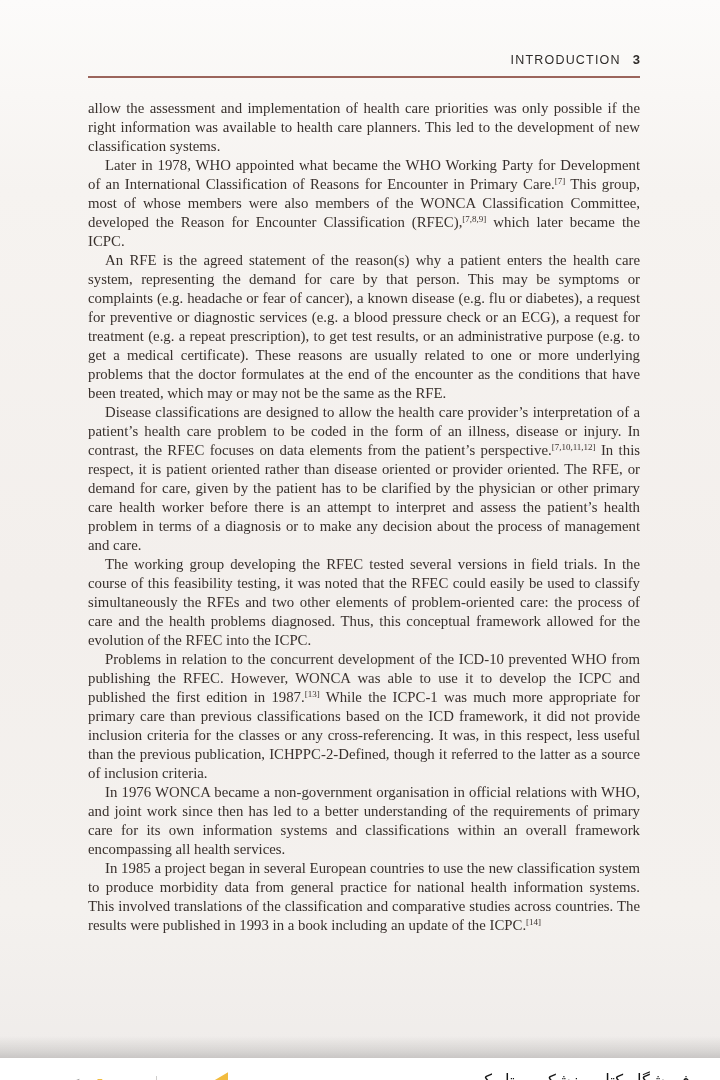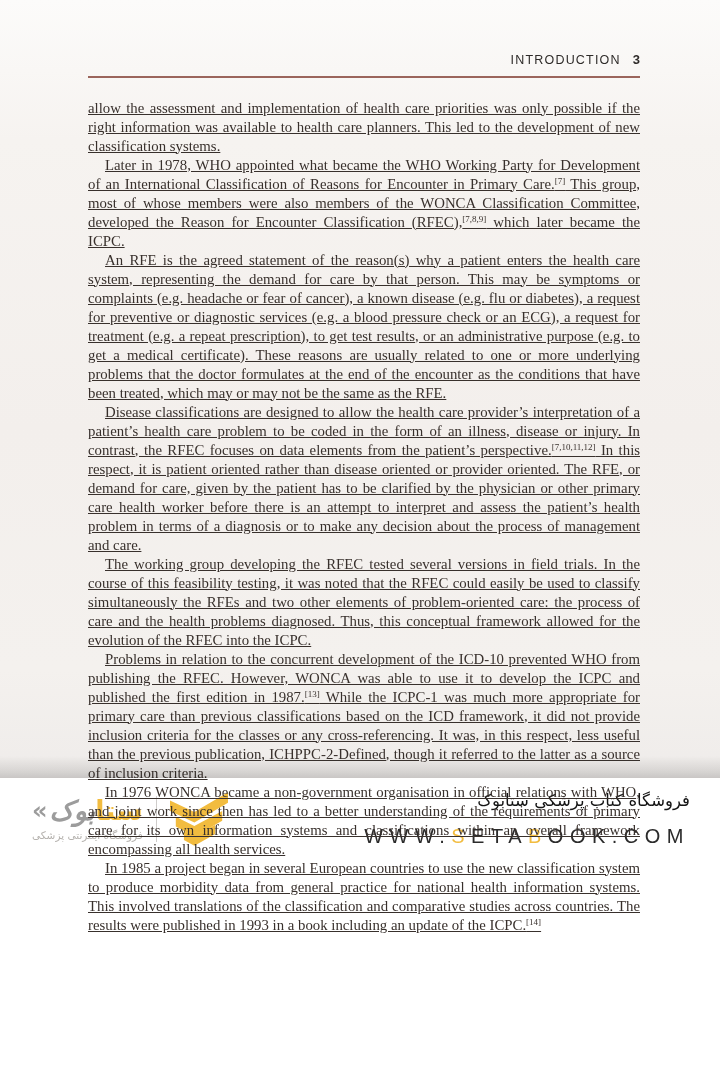--- a/index.html
+++ b/index.html
@@ -8,21 +8,21 @@
     --rule-brown:#9B655C;
     --ink:#38302C;
   }
   *{margin:0;padding:0;box-sizing:border-box;}
   html,body{width:720px;height:1080px;overflow:hidden;background:#fff;}
   body{font-family:"Liberation Serif", serif;}
 
   
   .scan-page{
     position:relative;
-    width:720px;height:778px;
+    width:720px;height:1058px;
     background:linear-gradient(180deg,#fcfbfa 0%, #f6f3f0 18%, #f3efec 55%, #f4f1ee 86%, #efecea 100%);
   }
   .scan-page::after{ 
     content:"";position:absolute;left:0;right:0;bottom:0;height:22px;
     background:linear-gradient(180deg, rgba(0,0,0,0) 0%, rgba(0,0,0,0.10) 70%, rgba(0,0,0,0.16) 100%);
   }
   .page-inner{padding:52px 80px 0 88px;}
 
   .page-header{
     display:flex;justify-content:flex-end;align-items:baseline;gap:12px;
@@ -34,21 +34,21 @@
   .header-rule{
     border:none;height:1.5px;background:var(--rule-brown);
     margin-top:9px;
   }
 
   .page-body{
     margin-top:21px;height:880px;overflow:hidden;
     font-size:14.8px;line-height:19px;color:var(--ink);
     text-align:justify;
   }
-  .page-body p{margin:0;text-decoration:underline;}
+  .page-body p{margin:0;}
   .page-body p.indent{text-indent:17px;}
   .page-body sup{
     font-size:9px;line-height:0;vertical-align:baseline;
     position:relative;top:-5px;letter-spacing:0;
   }
 
   
   .footer{
     width:720px;height:82px;background:#ffffff;
     display:flex;justify-content:space-between;align-items:center;

